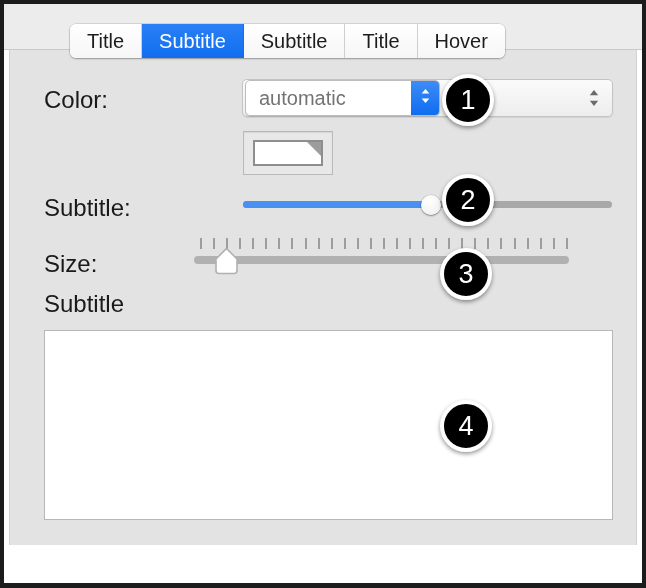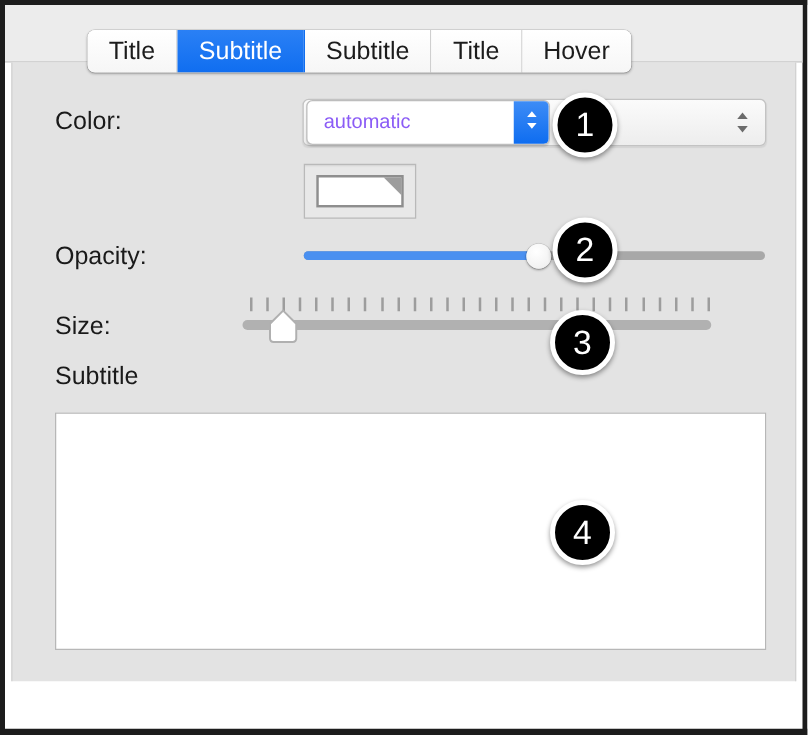--- a/index.html
+++ b/index.html
@@ -82,21 +82,21 @@
   .tab:last-child { border-right: none; }
   .tab.selected {
     background: linear-gradient(#2a80f5, #106ef0);
     color: #ffffff;
     border-right-color: #106ef0;
   }
 
   
   .row-label {
     position: absolute;
-    font-size: 20px;
+    font-size: 24px;
     color: #1a1a1a;
     white-space: nowrap;
   }
   #label-color   { left: 44px;  top: 86px; }
   #label-opacity { left: 44px;  top: 194px; }
   #label-size    { left: 44px;  top: 250px; }
   #label-subtitle{ left: 44px;  top: 290px; }
 
   
   #color-popup-outer {
@@ -124,22 +124,22 @@
     border-radius: 5px;
     box-sizing: border-box;
     background: #ffffff;
     border: 1px solid #bdbdbd;
     box-shadow: 0 1px 1px rgba(0,0,0,0.10);
     overflow: hidden;
     display: flex;
     align-items: center;
   }
   #color-value {
-    font-size: 16px;
-    color: #8b5cf6;
+    font-size: 20px;
+    color: #737373;
     padding-left: 13px;
     white-space: nowrap;
     flex: 1;
   }
   #color-pulldown-btn {
     width: 28px;
     height: 36px;
     background: linear-gradient(#3f8df6, #0d6cf0);
     display: flex;
     align-items: center;
@@ -305,21 +305,21 @@
       </span>
     </span>
   </div>
 
   <div id="color-well">
     <div id="color-well-inner">
       <div id="color-well-fold"></div>
     </div>
   </div>
 
-  <div class="row-label" id="label-opacity">Opacity:</div>
+  <div class="row-label" id="label-opacity">Subtitle:</div>
 
   <div id="opacity-slider">
     <div id="opacity-track-bg"></div>
     <div id="opacity-track-fill"></div>
     <div id="opacity-knob"></div>
   </div>
 
   <div class="row-label" id="label-size">Size:</div>
 
   <div id="size-slider">

